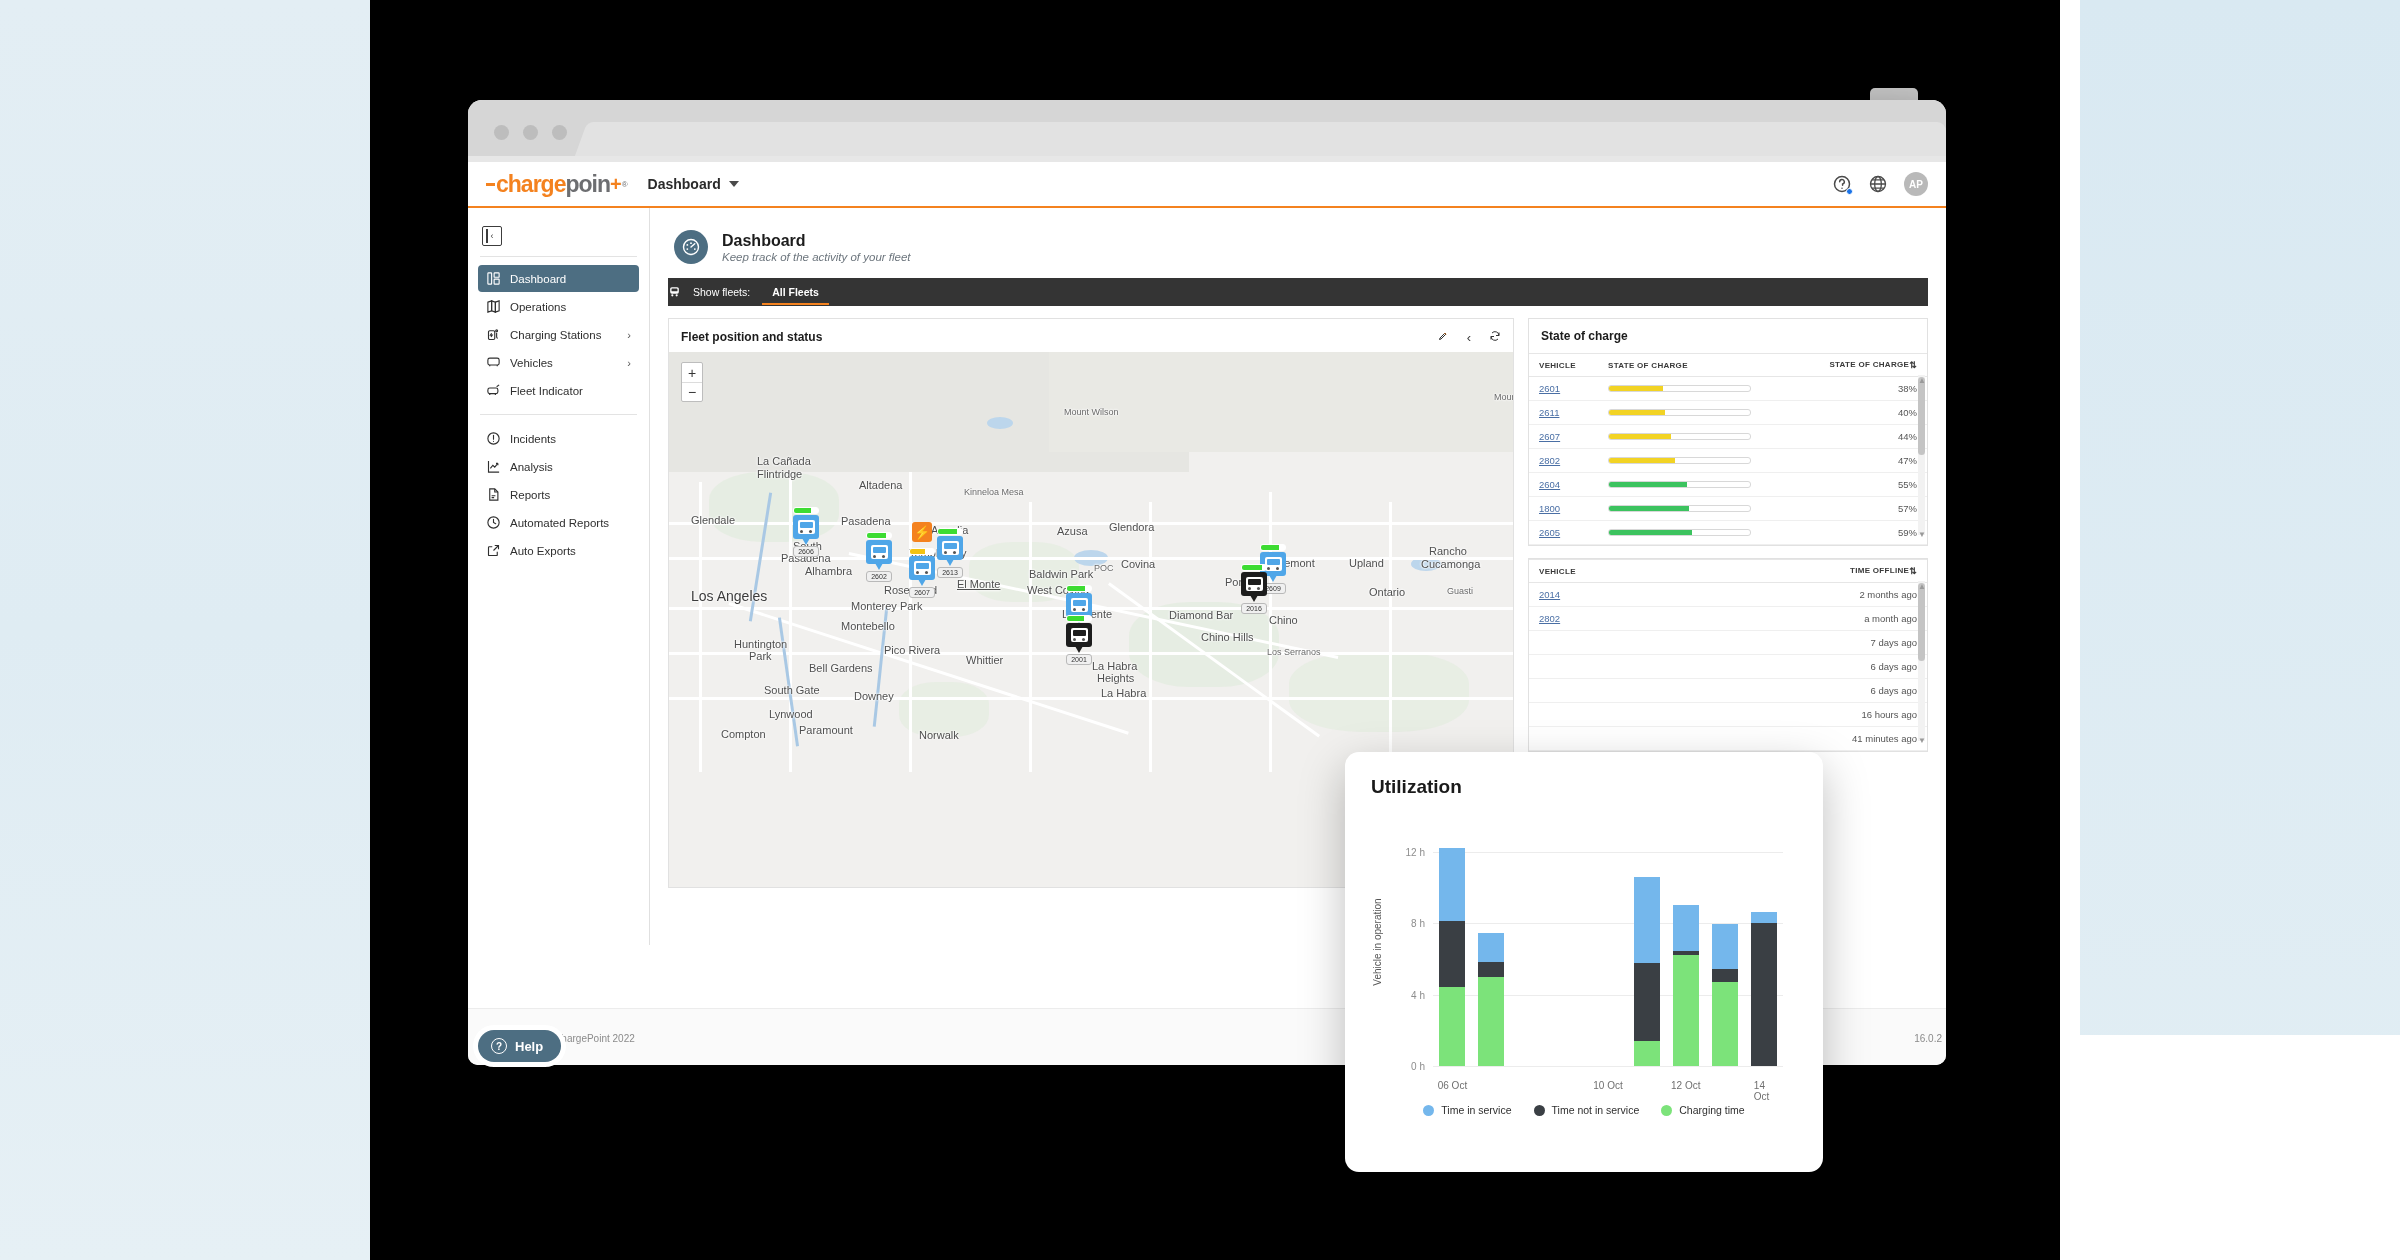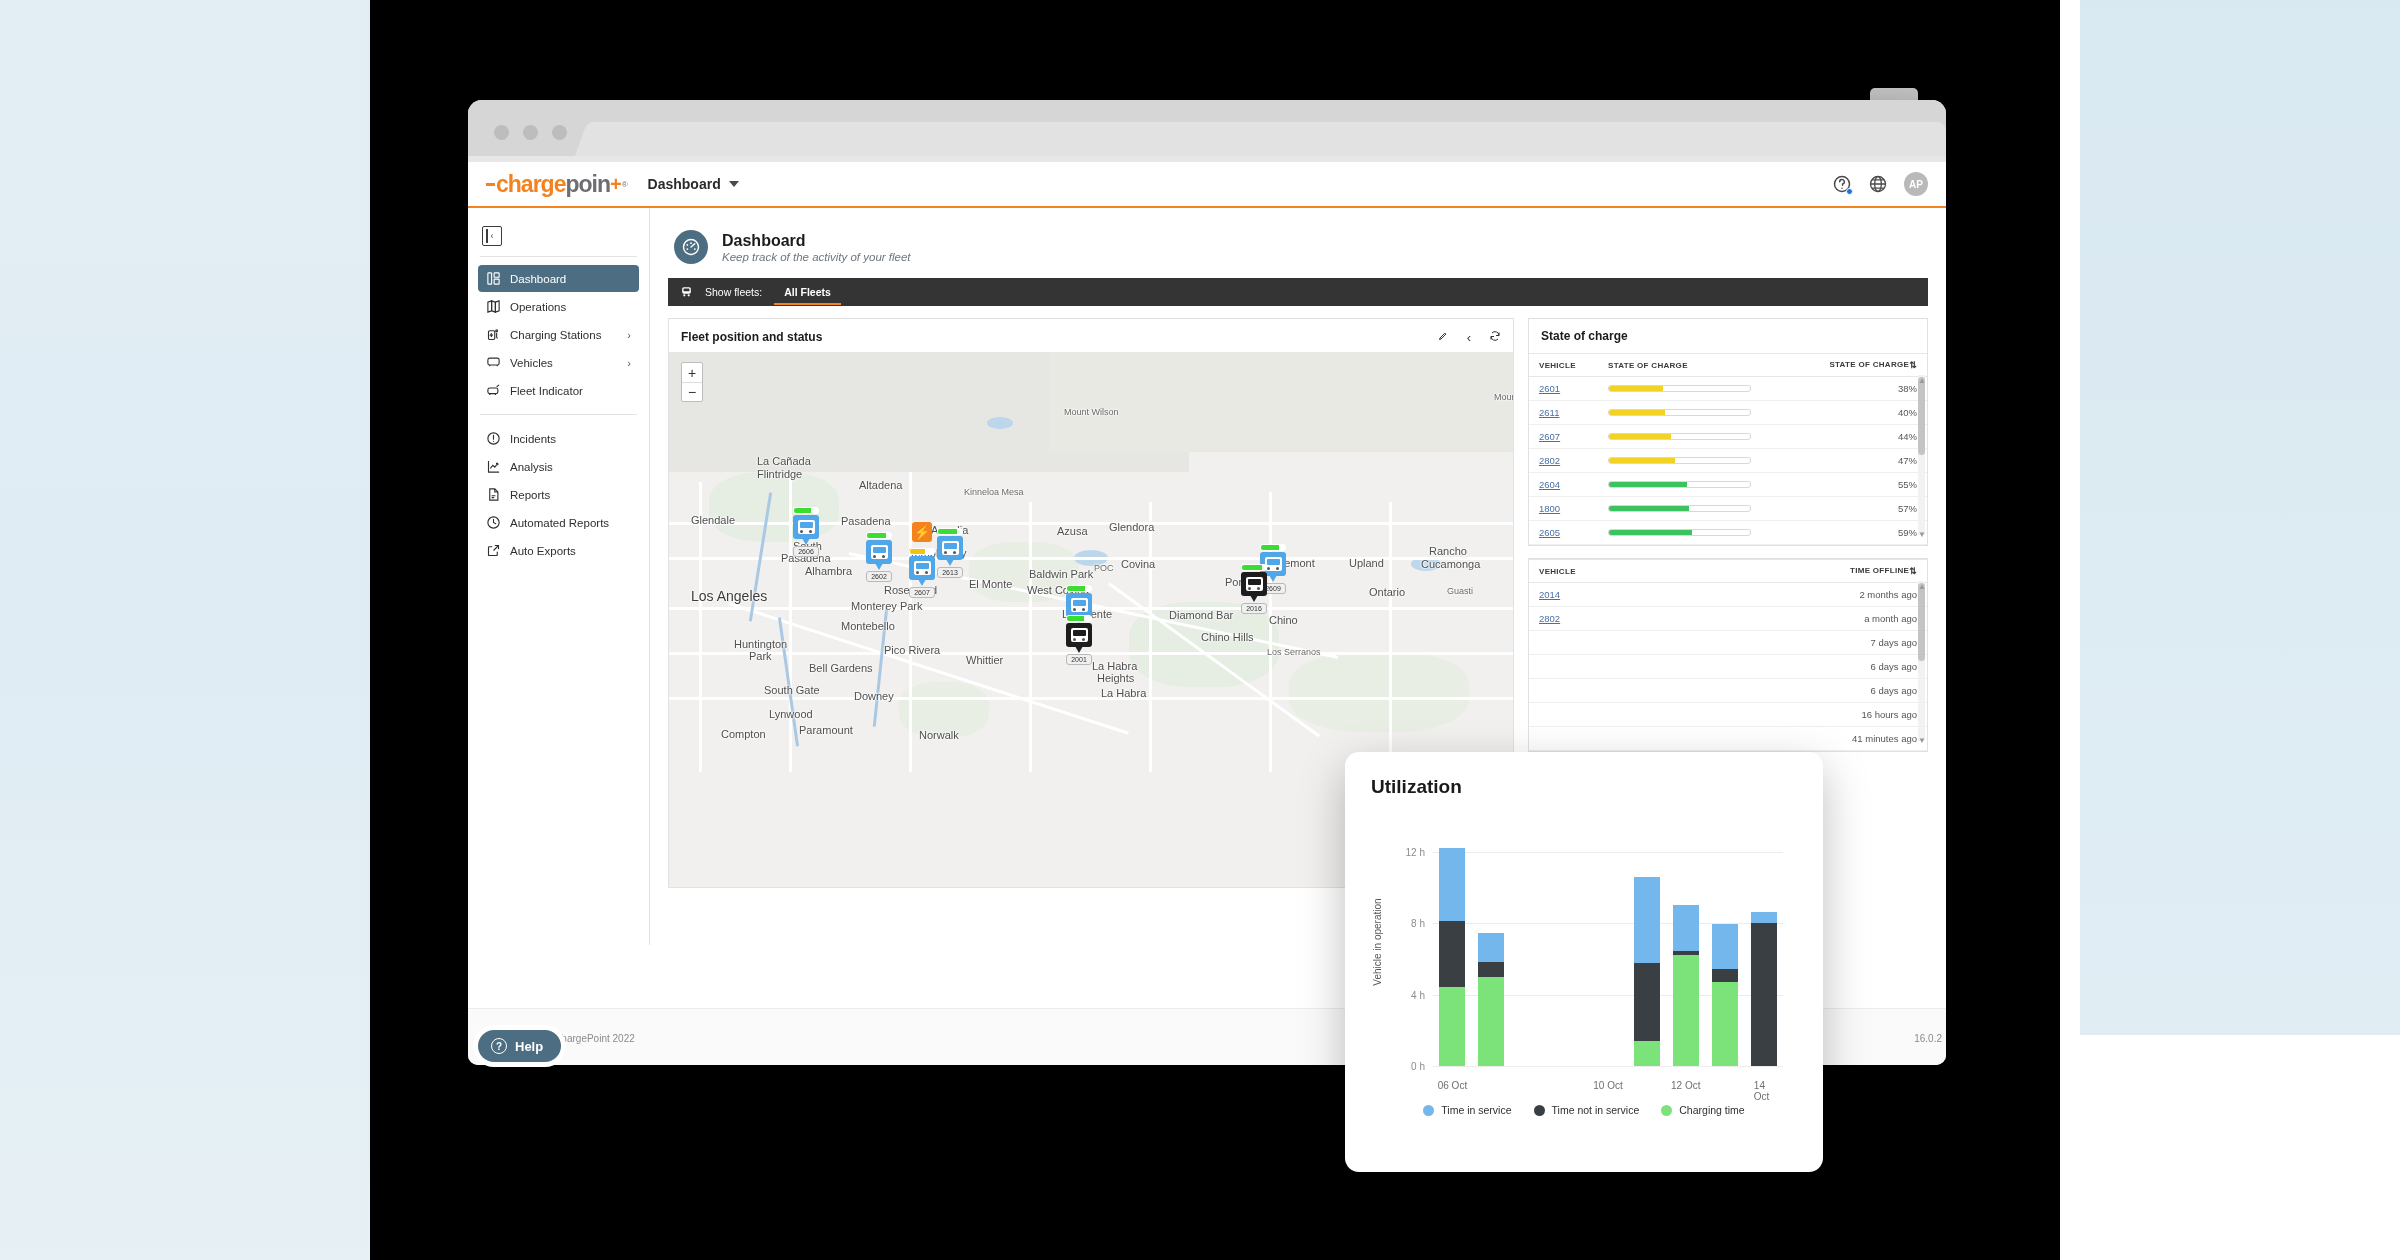--- a/index.html
+++ b/index.html
@@ -120,21 +120,21 @@
   #page-head { display:flex; align-items:center; gap:14px; padding: 22px 24px 14px 24px; }
   #page-head-ico {
     width:34px;height:34px;border-radius:50%;
     background:#4d6e82; display:flex;align-items:center;justify-content:center;
   }
   #page-title { font-size:16px; font-weight:700; color:#1c1c1c; line-height:1.25; }
   #page-sub { font-size:11.5px; color:#6c757d; font-style: italic; }
 
   #fleet-bar {
     margin: 0 18px; height: 28px; background:#343434; color:#fff;
-    display:flex; align-items:center; gap:12px; padding: 0 12px; font-size:10.5px;
+    display:flex; align-items:center; gap:12px; padding: 0 0; font-size:10.5px;
   }
   .fleet-tab { font-weight:700; padding: 6px 10px 5px 10px; border-bottom:2px solid #f4821f; }
 
   #tabbar { margin: 0 18px; border-bottom:1px solid #e1e1e1; display:flex; gap:22px; padding: 8px 10px 0 10px;}
   .tab { font-size:11.5px; color:#2b2b2b; padding-bottom:6px; cursor:pointer; }
   .tab.active { font-weight:700; border-bottom:2.5px solid #f4821f; }
 
   #content { display:flex; gap:14px; padding: 12px 18px 0 18px; }
 
   
@@ -537,21 +537,21 @@
                 <div class="city" style="left: 595px; top: 205px;">Claremont</div>
                 <div class="city" style="left: 680px; top: 205px;">Upland</div>
                 <div class="city" style="left: 760px; top: 193px;">Rancho</div>
                 <div class="city" style="left: 752px; top: 206px;">Cucamonga</div>
                 <div class="city" style="left: 124px; top: 188px;">South</div>
                 <div class="city" style="left: 112px; top: 200px;">Pasadena</div>
                 <div class="city" style="left: 240px; top: 195px;">Temple City</div>
                 <div class="city" style="left: 136px; top: 213px;">Alhambra</div>
                 <div class="city" style="left: 452px; top: 206px;">Covina</div>
                 <div class="city" style="left: 215px; top: 232px;">Rosemead</div>
-                <div class="city" style="left: 300px; top: 226px;">El Monte</div>
+                <div class="city" style="left: 288px; top: 226px; text-decoration: underline;">El Monte</div>
                 <div class="city" style="left: 360px; top: 216px;">Baldwin Park</div>
                 <div class="city" style="left: 358px; top: 232px;">West Covina</div>
                 <div class="city big" style="left: 22px; top: 236px;">Los Angeles</div>
                 <div class="city" style="left: 182px; top: 248px;">Monterey Park</div>
                 <div class="city" style="left: 700px; top: 234px;">Ontario</div>
                 <div class="city sm" style="left: 778px; top: 234px;">Guasti</div>
                 <div class="city" style="left: 556px; top: 224px;">Pomona</div>
                 <div class="city" style="left: 500px; top: 257px;">Diamond Bar</div>
                 <div class="city" style="left: 600px; top: 262px;">Chino</div>
                 <div class="city" style="left: 520px; top: 279px; padding-left: 12px;">Chino Hills</div>

